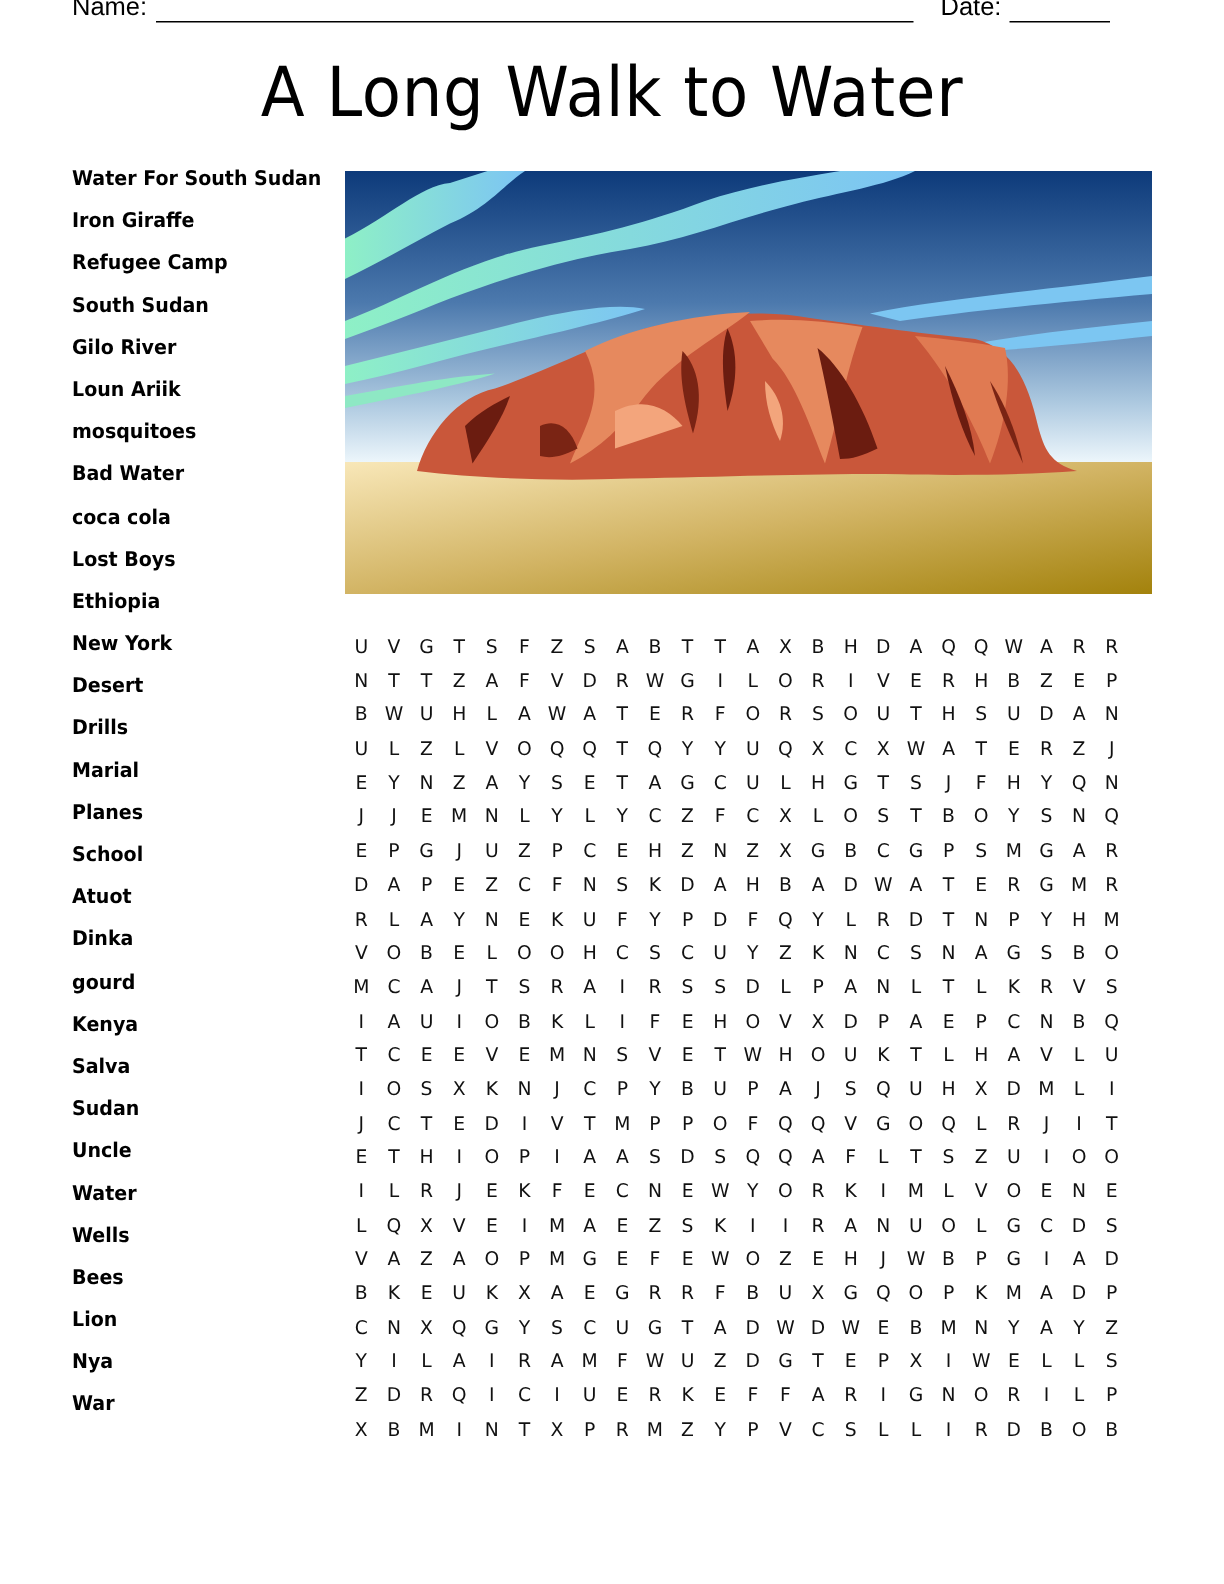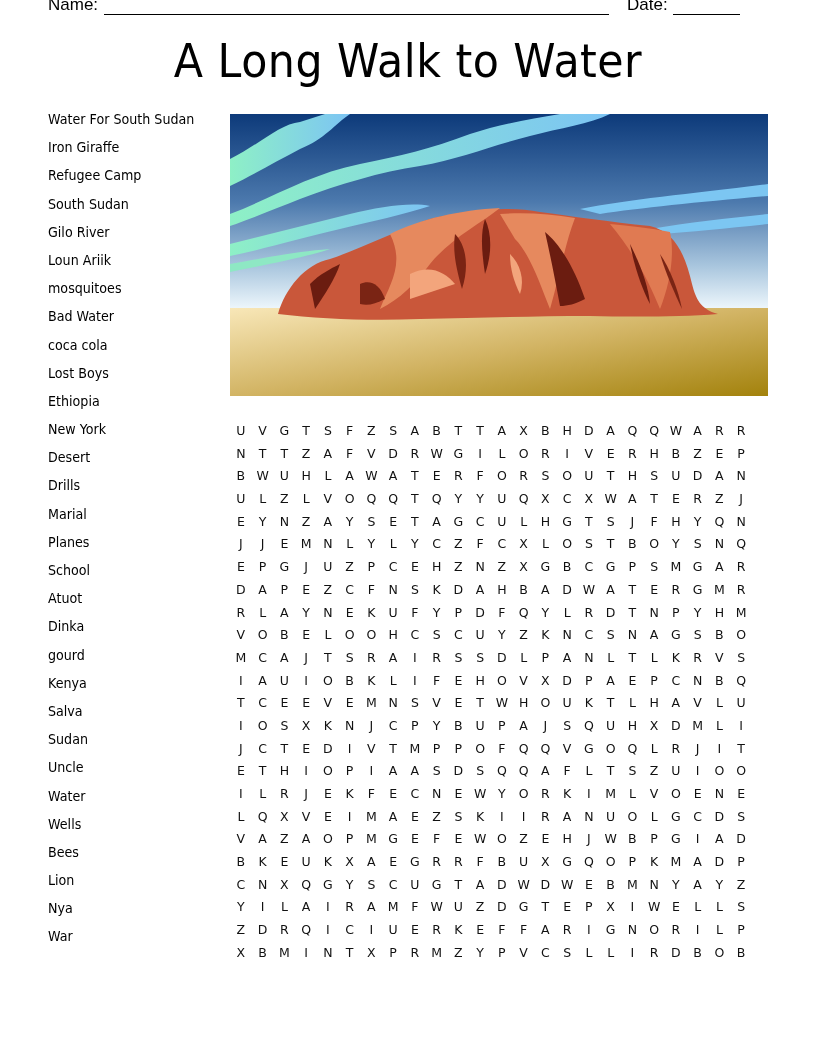--- a/index.html
+++ b/index.html
@@ -14,21 +14,21 @@
   .header-line .name-blank { position: absolute; left: 56px; top: 0; width: 505px; border-bottom: 1.5px solid #000; height: 20px; }
   .header-line .date-label { position: absolute; left: 579px; top: 0; }
   .header-line .date-blank { position: absolute; left: 625px; top: 0; width: 67px; border-bottom: 1.5px solid #000; height: 20px; }
 
   .title {
     position: absolute; top: 34px; left: 0; width: 816px; text-align: center;
     font-family: "DejaVu Sans", sans-serif; font-size: 46px; font-weight: normal;
     letter-spacing: 0.5px; transform: scaleX(0.93); transform-origin: center;
   }
 
-  .word-list { position: absolute; left: 48px; top: 110px; list-style: none; }
+  .word-list { position: absolute; left: 48px; top: 110px; list-style: none; font-weight: bold; }
   .word-list li {
     height: 28.2px; line-height: 18px; font-size: 13.5px;
     font-family: "DejaVu Sans", sans-serif; white-space: nowrap;
     transform: scaleX(0.94); transform-origin: left;
   }
 
   .picture { position: absolute; left: 230px; top: 114px; width: 538px; height: 282px; overflow: hidden; }
   .picture svg { display: block; }
 
   .grid {

